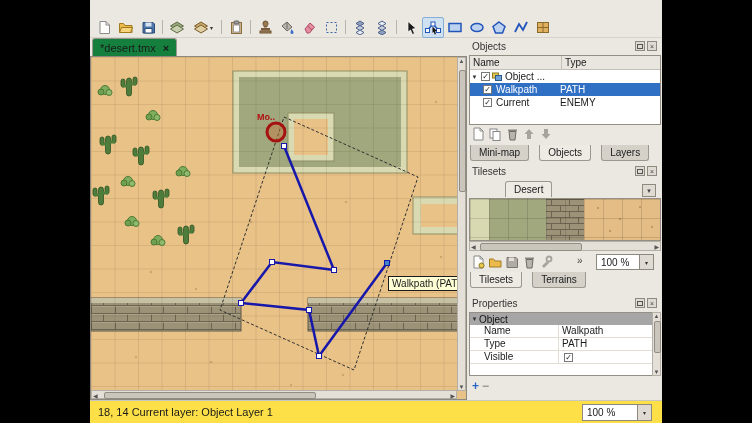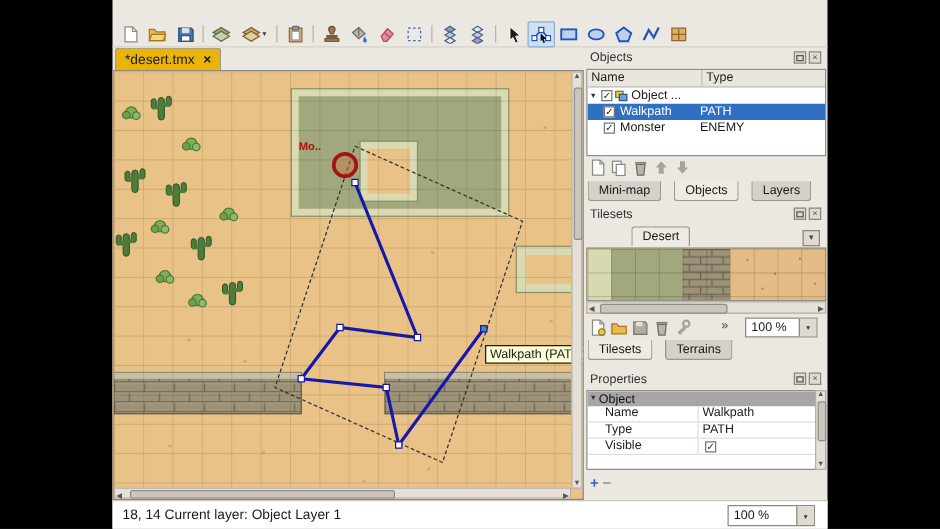--- a/index.html
+++ b/index.html
@@ -18,28 +18,28 @@
   .tbtn.pressed{background:#cfe0f1;border-color:#86aed6;}
   .sep{width:1px;height:14px;background:#b9b5ad;margin:0 3px;flex:0 0 auto;}
   .caret{font-size:6px;color:#333;margin-left:1px;}
   
   .tab{position:absolute;font-size:10px;padding:2px 8px;background:#d5d1c9;border:1px solid #9c988f;
        border-bottom:none;border-radius:3px 3px 0 0;}
   .tab.active{background:#eeebe5;}
   .btab{display:inline-block;font-size:10px;padding:2px 8px;background:#d5d1c9;border:1px solid #9c988f;
         border-top:none;border-radius:0 0 3px 3px;margin-right:7px;}
   .btab.active{background:#eeebe5;}
-  #doctab{position:absolute;left:2px;top:38px;height:17px;background:#eab308;border:1px solid #9c988f;
+  #doctab{position:absolute;left:2px;top:38px;height:17px;background:#15803d;border:1px solid #9c988f;
           border-bottom:none;border-radius:3px 3px 0 0;display:flex;align-items:center;gap:7px;
           padding:0 7px;font-size:11px;}
   .tab-close{font-weight:bold;font-size:11px;}
   
   #mapview{position:absolute;left:0;top:56px;width:377px;height:344px;border:1px solid #8d897f;
            box-sizing:border-box;background:#e9c288;overflow:hidden;}
-  #map-label{position:absolute;left:148px;top:55px;color:#b01010;font-size:9px;font-weight:bold;}
+  #map-label{position:absolute;left:166px;top:55px;color:#b01010;font-size:9px;font-weight:bold;}
   #map-tooltip{position:absolute;left:297px;top:219px;background:#ffffd6;border:1px solid #1a1a1a;
                font-size:10px;line-height:13px;padding:0 3px;white-space:nowrap;}
   
   .dock-title{position:absolute;height:13px;font-size:10px;color:#333;}
   .dock-btns{position:absolute;display:flex;gap:2px;}
   .dock-btn{width:10px;height:10px;border:1px solid #8d897f;background:#dfdbd3;font-size:7px;
             line-height:9px;text-align:center;color:#444;box-sizing:border-box;}
   .dock-btn .sq{display:block;width:4px;height:3px;border:1px solid #555;margin:2px auto 0;}
   .panel-table{position:absolute;background:#fff;border:1px solid #938f85;box-sizing:border-box;
                font-size:10px;overflow:hidden;}
@@ -57,21 +57,21 @@
   
   .combo{position:absolute;background:#fff;border:1px solid #8d897f;display:flex;align-items:center;
          font-size:10px;box-sizing:border-box;}
   .combo .val{flex:1;padding:0 4px;}
   .combo .dd{width:13px;align-self:stretch;background:#dfdbd3;border-left:1px solid #8d897f;
              display:flex;align-items:center;justify-content:center;font-size:6px;color:#333;}
   .sb{position:absolute;background:#e4e0d8;border:1px solid #b3afa7;box-sizing:border-box;}
   .sb .thumb{position:absolute;background:#cbc6bc;border:1px solid #918d84;border-radius:2px;}
   .sb .arr{position:absolute;font-size:6px;color:#555;text-align:center;}
   
-  #statusbar{position:absolute;left:0;top:400px;width:100%;height:23px;background:#ffffff;
+  #statusbar{position:absolute;left:0;top:400px;width:100%;height:23px;background:#fde047;
              border-top:1px solid #c9c5bf;box-sizing:border-box;}
   .icon-row{position:absolute;display:flex;gap:3px;align-items:center;}
 </style>
 </head>
 <body>
 
 <div id="app">
 
 
   <div id="toolbar">
@@ -319,21 +319,21 @@
     </div>
     <div class="row sel">
       <span style="width:11px;"></span>
       <span class="checkbox">✓</span>
       <span style="margin-left:2px;width:64px;">Walkpath</span>
       <span style="flex:1;">PATH</span>
     </div>
     <div class="row">
       <span style="width:11px;"></span>
       <span class="checkbox">✓</span>
-      <span style="margin-left:2px;width:64px;">Monster</span>
+      <span style="margin-left:2px;width:64px;">Current</span>
       <span style="flex:1;">ENEMY</span>
     </div>
   </div>
   <div class="icon-row" style="left:381px;top:127px;">
     <span><svg width="14" height="14">
           <path d="M3 1h6l3 3v9H3z" fill="#fdfdfb" stroke="#8a8a8a"></path>
           <path d="M9 1v3h3" fill="none" stroke="#8a8a8a"></path>
         </svg></span>
     <span><svg width="14" height="14">
           <rect x="2" y="2" width="7" height="9" fill="#fff" stroke="#888"></rect>

